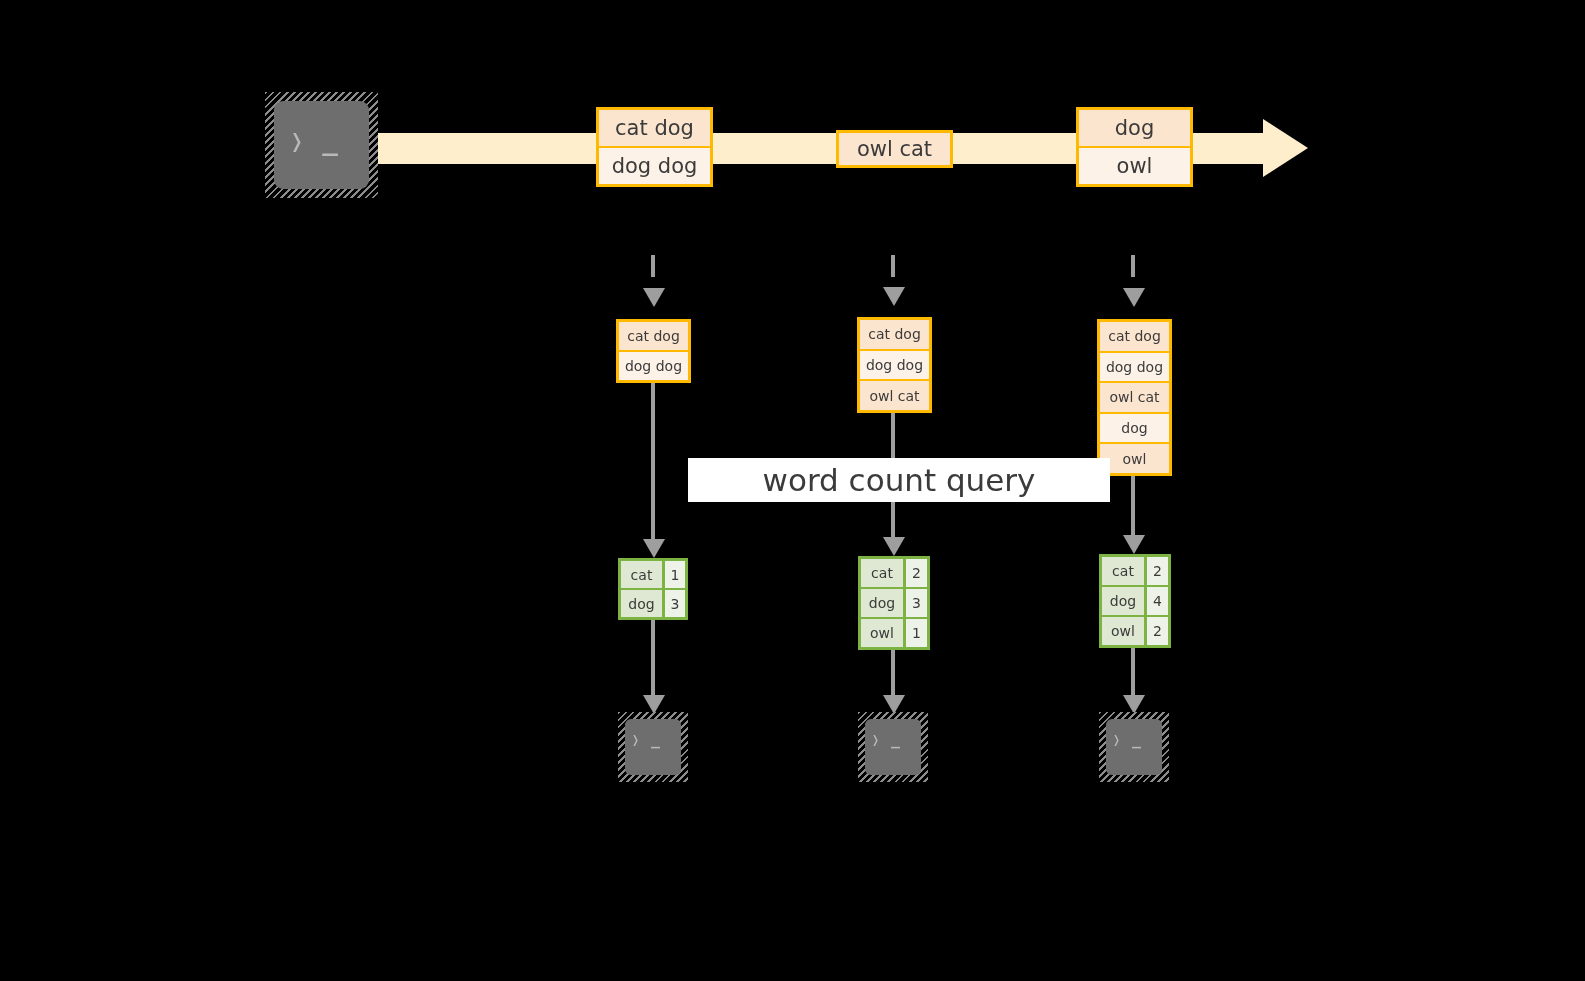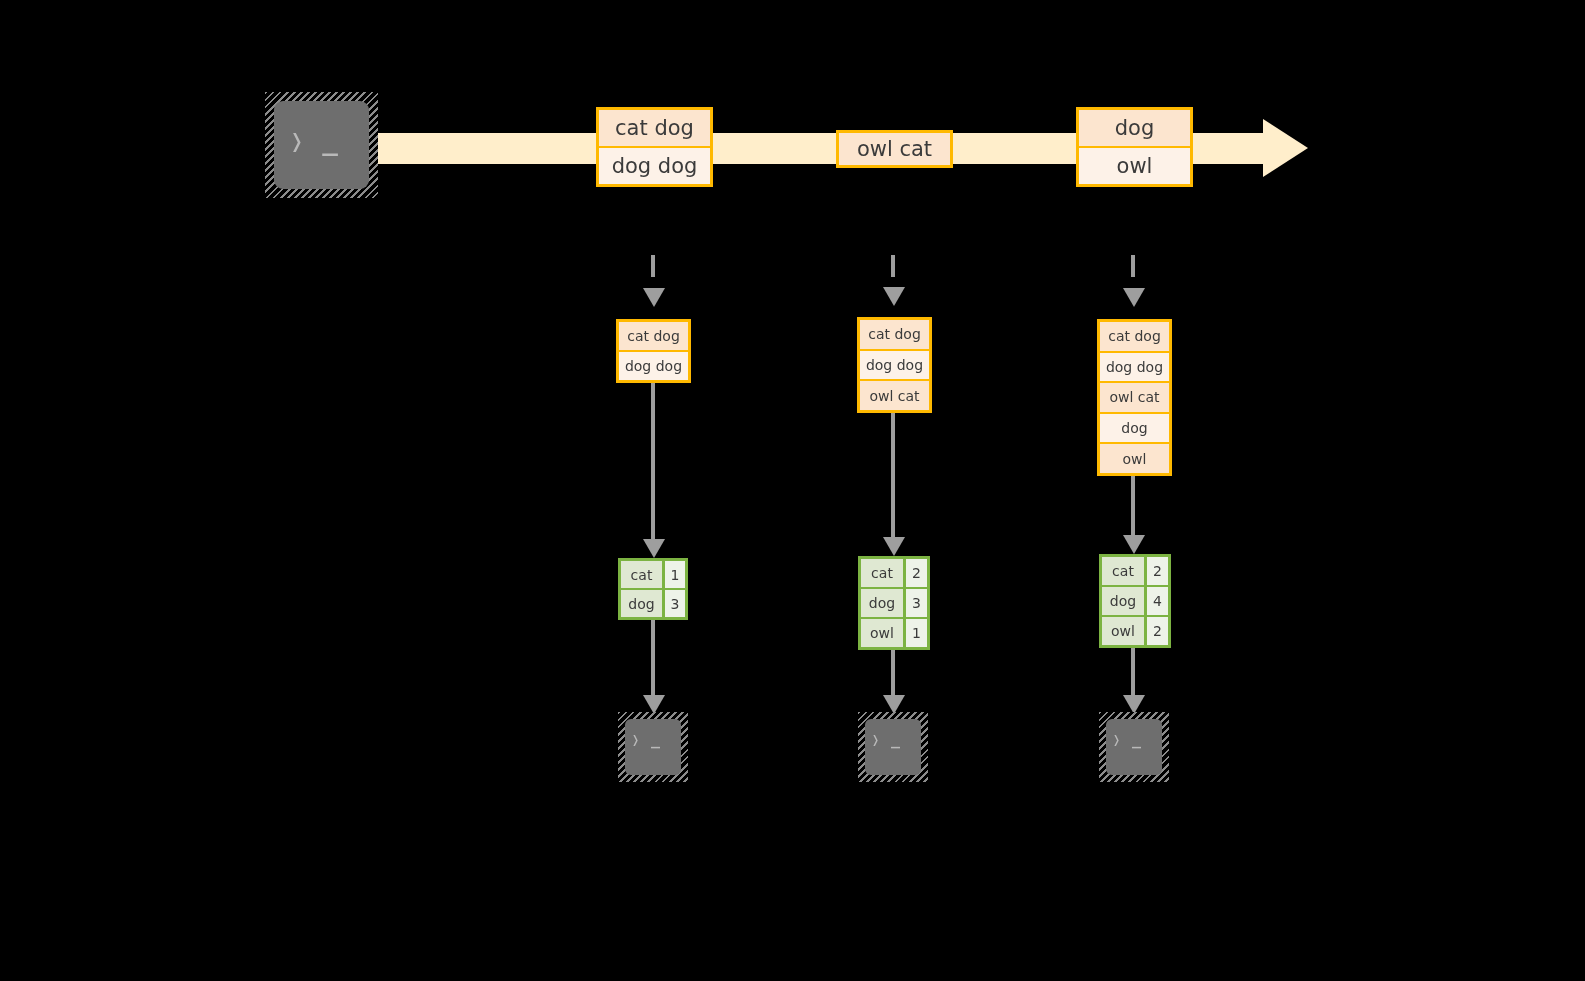--- a/index.html
+++ b/index.html
@@ -270,14 +270,17 @@
   </div>
 
   <div class="conn-line" style="left:1131px; top:648px; height:47px;"></div>
   <div class="conn-head" style="left:1123px; top:695px;"></div>
 
   <div class="term" style="left:1099px; top:712px; width:70px; height:70px;">
     <div class="term-inner" style="inset:7px; border-radius:6px;"></div>
     <div class="term-glyph" style="left:13px; top:21px; font-size:15px;">❭ _</div>
   </div>
 
+  <div class="banner" style="left:688px; top:458px; width:422px; height:44px;">
+    <span style="font-size:31px;">word count query</span>
+  </div>
 
 </div>
 
 </body></html>

